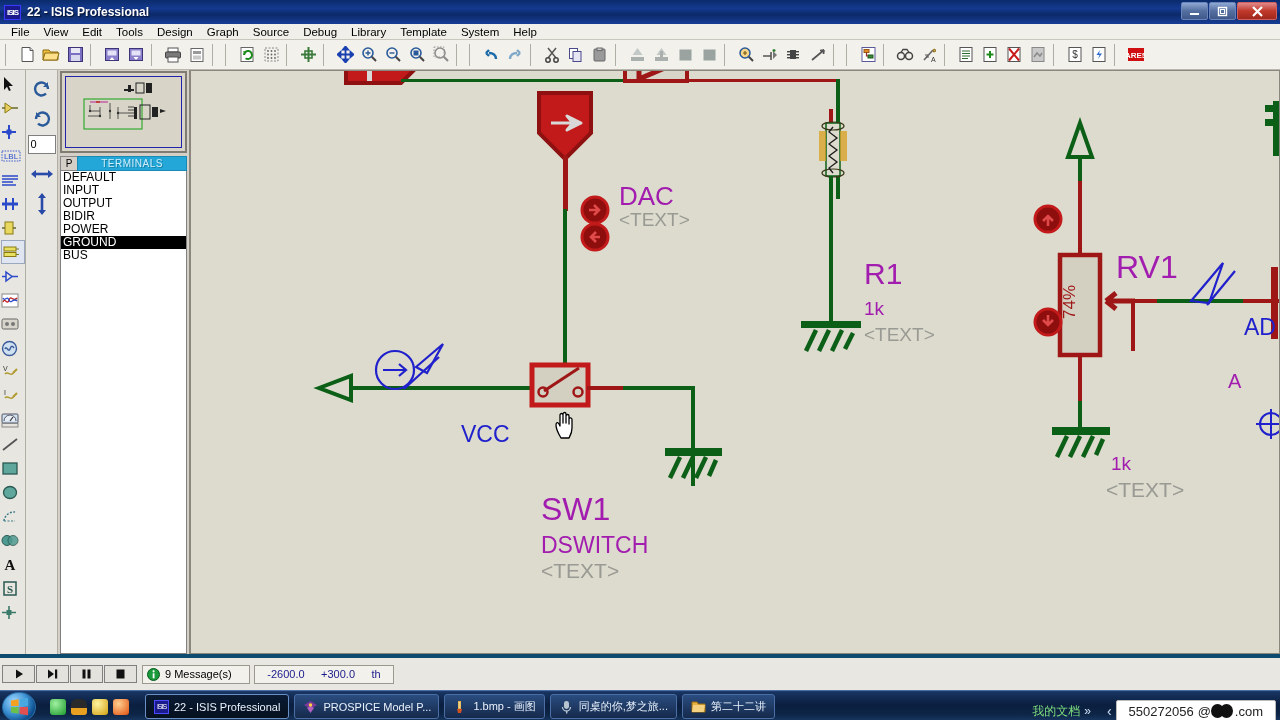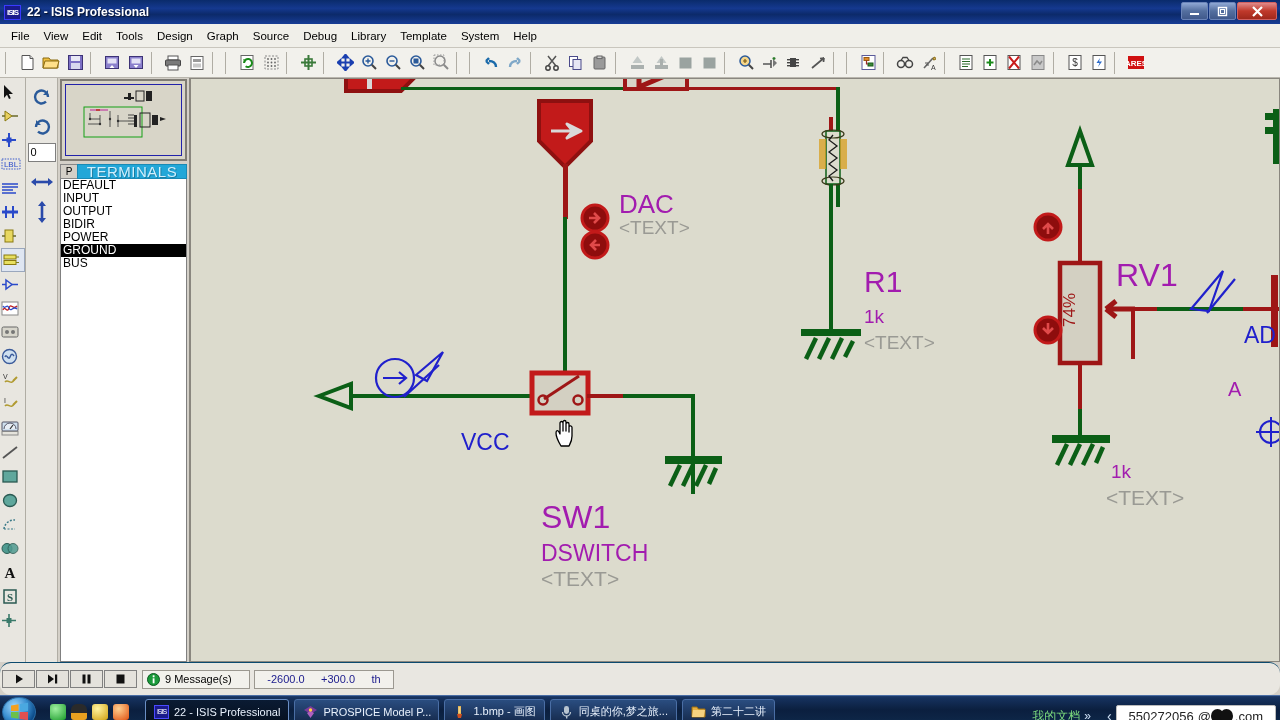--- a/index.html
+++ b/index.html
@@ -45,21 +45,21 @@
     border-radius: 2px;
   }
   .win-btn.close {
     background: linear-gradient(to bottom, #e08a8a, #c0392b 50%, #a0281c);
     width: 40px;
     border-color: #d06060;
   }
 
   
   #menubar {
-    height: 24px; background: #f0efe9;
+    height: 16px; background: #f0efe9;
     display: flex; align-items: center;
     border-bottom: 1px solid #c9c6bd;
     padding-left: 4px;
   }
   .menu-item {
     padding: 2px 7px; font-size: 11.5px; color: #000;
     font-family: "Liberation Sans", sans-serif;
   }
 
   
@@ -140,21 +140,21 @@
   }
 
   #listhdr { display: flex; height: 15px; }
   #listhdr .p-btn {
     width: 17px; background: #d4d0c8; border: 1px solid #888;
     border-right: none;
     font-size: 10px; display: flex; align-items: center; justify-content: center;
   }
   #listhdr .title {
     flex: 1; background: #22a7d8; color: #cfeffd;
-    font-size: 15px; display: flex; align-items: center; justify-content: center;
+    font-size: 10px; display: flex; align-items: center; justify-content: center;
     letter-spacing: .5px; border: 1px solid #1a8ab5;
     text-shadow: 1px 1px 0 rgba(0,0,0,.25);
   }
   #listbox {
     flex: 1; background: #fff; border: 1px solid #808080; border-top: none;
     overflow: hidden;
   }
   .list-item {
     font-size: 12px; padding: 0 2px; line-height: 13px;
     font-family: "Liberation Sans", sans-serif;
@@ -180,23 +180,22 @@
     position: absolute; font-family: "Liberation Sans", sans-serif;
     color: #a21caf; white-space: nowrap;
   }
   .lbl.gray { color: #9a9a94; }
   .lbl.blue { color: #2020cc; }
 
   
   #statusbar {
     height: 23px; background: #e9e7e1;
     display: flex; align-items: center;
-    border-top: 1px solid #0c4a6e;
+    border-top: 4px solid #0c4a6e;
     padding: 16px 2px;
-    border-radius: 11px;
   }
   .sb-group { display: flex; align-items: center; }
   .anim-btn {
     width: 33px; height: 18px;
     border: 1px solid #808080;
     background: #e4e2dc;
     display: flex; align-items: center; justify-content: center;
     margin-right: 1px;
   }
   .sb-field {

